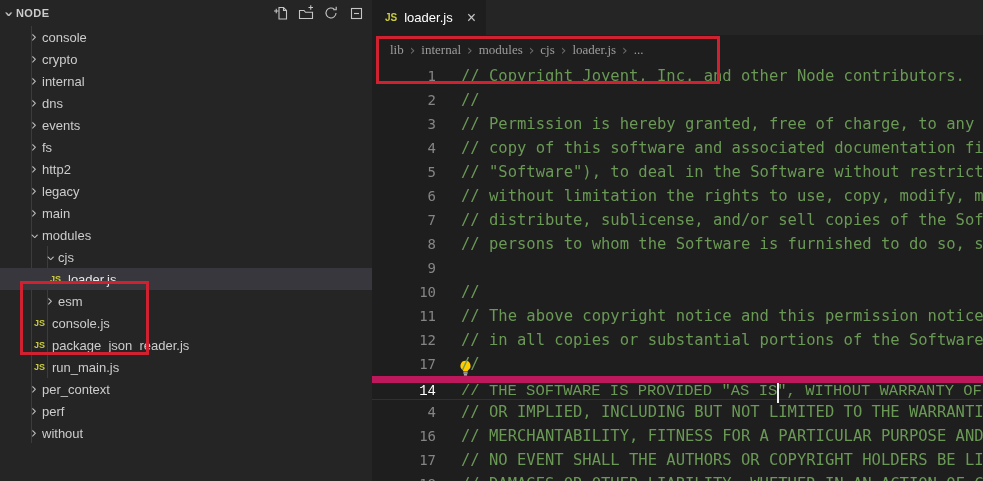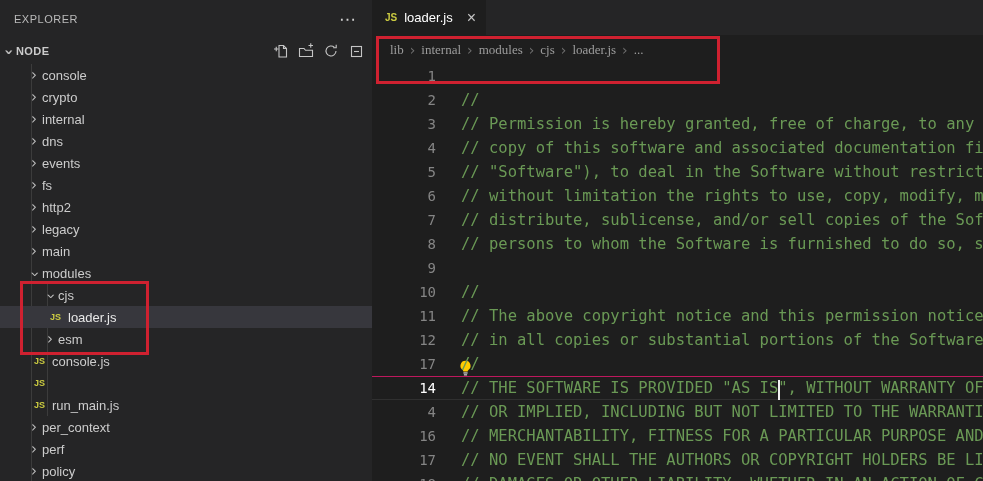--- a/index.html
+++ b/index.html
@@ -44,43 +44,39 @@
   .tab-close { font-size:16px; color:#c5c5c5; margin-left:7px; cursor:pointer; line-height:1; }
 
   .breadcrumbs { height:29px; display:flex; align-items:center; padding-left:18px;
                  gap:6px; font-size:13px; color:#9d9d9d; }
   .bc-sep { color:#6e6e6e; font-size:14px; font-family:"DejaVu Sans", sans-serif; }
   .bc-item { cursor:pointer;font-family:Liberation Serif, serif; }
 
   .code { position:absolute; left:0; top:64px; right:0; bottom:0;
           font-family:"DejaVu Sans Mono", monospace; overflow:hidden; }
   .code-row { height:24px; display:flex; align-items:center; }
-  .code-row.active { border-top:1px solid #be185d; border-bottom:1px solid #303030; }
+  .code-row.active { border-top:7px solid #be185d; border-bottom:1px solid #303030;font-family:Liberation Mono, monospace; }
   .line-num { flex:none; width:64px; text-align:right; font-size:14px; color:#858585; cursor:pointer; }
   .code-row.active .line-num { color:#ffffff; }
   .line-text { flex:none; position:relative; padding-left:25px; font-size:15.5px;
                color:#6a9955; white-space:pre; }
   .cursor { position:absolute; top:1px; width:2px; height:20px; background:#f0f0f0; }
   .lightbulb { position:absolute; left:86px; top:296px; width:15px; height:16px; cursor:pointer; }
 
   
   .annotation { position:absolute; border:3px solid #cf2130; z-index:30; pointer-events:none; }
   .ann-breadcrumb { left:376px; top:36px; width:344px; height:48px; }
   .ann-sidebar { left:20px; top:281px; width:129px; height:74px; }
 </style>
 </head>
 <body>
 
 <div class="app">
 
   <aside class="sidebar">
-    <div class="explorer-header">
-      <span class="explorer-title">EXPLORER</span>
-      <span class="more">⋯</span>
-    </div>
 
     <div class="section-header">
       <span class="chev expanded">›</span>
       <span>NODE</span>
       <span class="section-actions">
         <svg width="16" height="16" viewBox="0 0 16 16" fill="none" stroke="#c5c5c5" stroke-width="1.1">
           <path d="M6 2.5 h4.5 l3 3 V14 H6 z"></path>
             <path d="M10.5 2.5 v3 h3"></path>
             <path d="M1 6 h4.5 M3.25 3.75 v4.5"></path>
         </svg>
@@ -168,40 +164,41 @@
           <span>esm</span>
         </div>
         <div class="tree-row">
           <span class="indent" style="width: 34px;"></span>
           <span class="js-icon">JS</span>
           <span>console.js</span>
         </div>
         <div class="tree-row">
           <span class="indent" style="width: 34px;"></span>
           <span class="js-icon">JS</span>
+          <span>package_json_reader.js</span>
         </div>
         <div class="tree-row">
           <span class="indent" style="width: 34px;"></span>
           <span class="js-icon">JS</span>
           <span>run_main.js</span>
         </div>
         <div class="tree-row">
           <span class="indent" style="width: 26px;"></span>
           <span class="chev">›</span>
           <span>per_context</span>
         </div>
         <div class="tree-row">
           <span class="indent" style="width: 26px;"></span>
           <span class="chev">›</span>
           <span>perf</span>
         </div>
         <div class="tree-row">
           <span class="indent" style="width: 26px;"></span>
           <span class="chev">›</span>
-          <span>policy</span>
+          <span>without</span>
         </div>
       </div>
   </aside>
 
   <main class="editor">
     <div class="tabbar">
       <div class="tab">
         <span class="js-icon">JS</span>
         <span class="tab-label">loader.js</span>
         <span class="tab-close">×</span>
@@ -223,20 +220,21 @@
       </div>
 
     <div class="code" id="code">
       <svg class="lightbulb" viewBox="0 0 15 16">
         <path d="M7.5 0.8 a5 5 0 0 1 2.9 9.1 c-0.5 0.4 -0.8 1 -0.8 1.6 h-4.2 c0 -0.6 -0.3 -1.2 -0.8 -1.6 A5 5 0 0 1 7.5 0.8 Z" fill="#ffcc00"></path>
         <rect x="5.4" y="12.3" width="4.2" height="1.3" fill="#cccccc"></rect>
         <rect x="5.9" y="14.2" width="3.2" height="1.3" fill="#cccccc"></rect>
       </svg>
     <div class="code-row">
           <span class="line-num">1</span>
+          <span class="line-text">// Copyright Joyent, Inc. and other Node contributors.</span>
         </div>
         <div class="code-row">
           <span class="line-num">2</span>
           <span class="line-text">//</span>
         </div>
         <div class="code-row">
           <span class="line-num">3</span>
           <span class="line-text">// Permission is hereby granted, free of charge, to any person obtaining a</span>
         </div>
         <div class="code-row">

